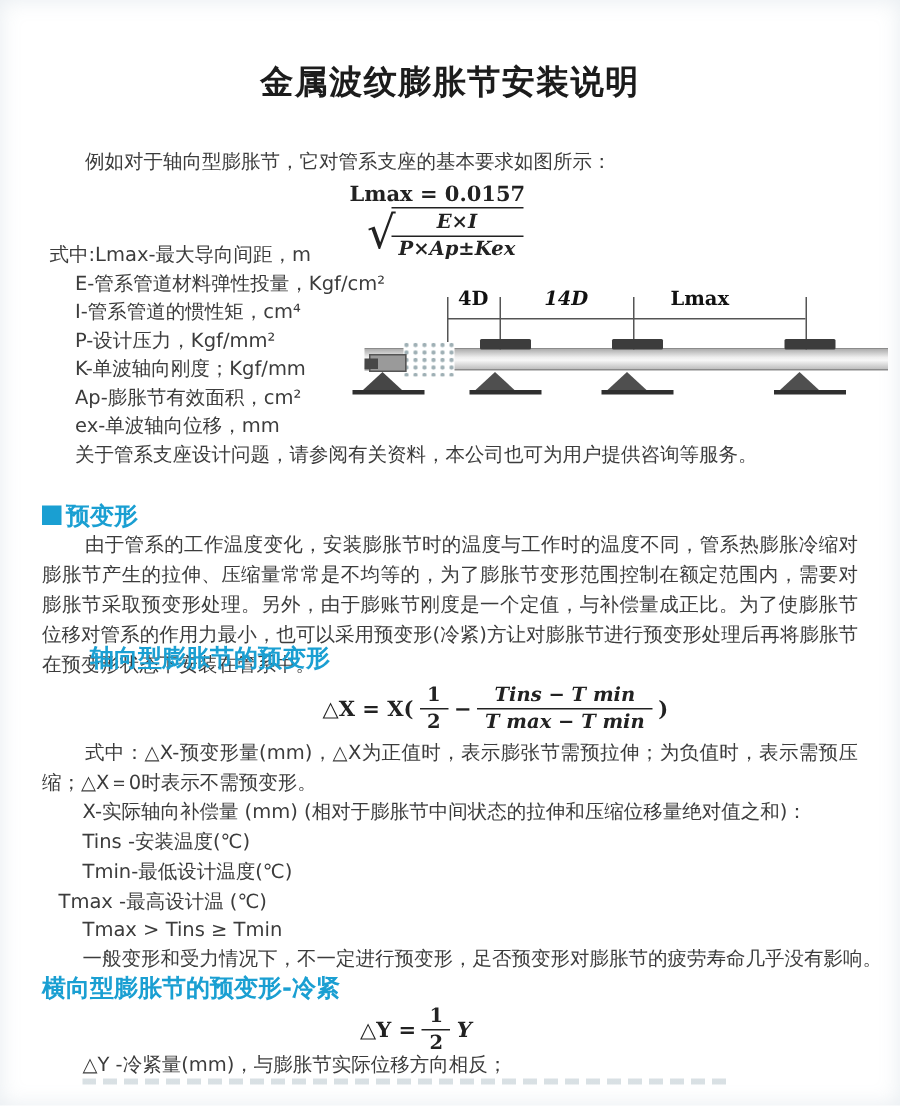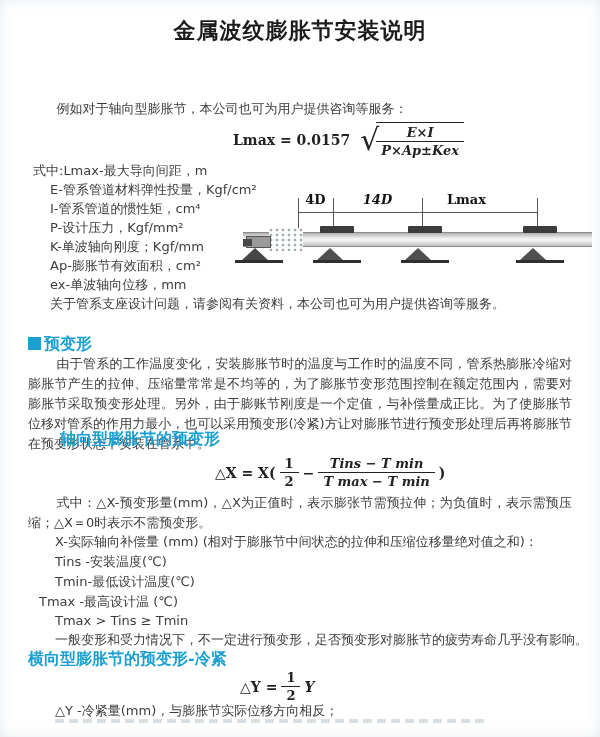--- a/index.html
+++ b/index.html
@@ -1,21 +1,21 @@
 <!DOCTYPE html>
 <html><head>
 <meta charset="utf-8">
 <style>
   * { margin:0; padding:0; box-sizing:border-box; }
   html,body { width:600px; height:737px; background:#ffffff; }
   body { font-family:"DejaVu Sans","Liberation Sans",sans-serif; color:#3c3c3c; }
   .page { position:relative; width:600px; height:737px; overflow:hidden; background:#fff;
           box-shadow:inset 0 0 14px rgba(120,150,170,.18); }
   .blk { position:absolute; }
-  .title { width:600px; text-align:center; font-size:22px; font-weight:bold; color:#1c1c1c; letter-spacing:1px; }
+  .title { width:600px; text-align:center; font-size:22px; font-weight:bold; color:#1c1c1c; letter-spacing:1px;margin-top:24px; }
   .para { width:544px; font-size:13px; line-height:20px; text-align:justify; color:#3c3c3c; }
   .indent { text-indent:2.2em; }
   .blue-sq { display:inline-block; width:13px; height:13px; background:#1a9fd2; margin-right:3px; vertical-align:-1px; }
   .sec-title { color:#1a9fd2; font-weight:bold; font-size:16px; }
   .cyan-head { color:#1a9fd2; font-weight:bold; font-size:16px; }
   .def-line { font-size:13px; line-height:19px; white-space:nowrap; }
   .pad { padding-left:17px; }
   
   .formula { display:flex; align-items:center; font-family:"DejaVu Serif","Liberation Serif",serif;
              font-size:14px; font-weight:bold; color:#222; }
@@ -48,23 +48,23 @@
             background:repeating-linear-gradient(90deg,#9fb2bb 0 9px,transparent 9px 14px); }
 </style>
 </head>
 <body>
 
 <div class="page">
 
   <h1 class="blk title" style="top:16px; left:0;">金属波纹膨胀节安装说明</h1>
 
 
-  <p class="blk para indent" style="top:99px; left:28px;">例如对于轴向型膨胀节，本公司也可为用户提供咨询等服务：</p>
+  <p class="blk para indent" style="top:99px; left:28px;">例如对于轴向型膨胀节，它对管系支座的基本要求如图所示：</p>
 
-  <div class="blk formula" style="top:122px; left:233px;">
+  <div class="blk formula" style="top:122px; left:233px;flex-direction:column;">
     <span>Lmax = 0.0157</span>
     <span class="sqrt">
       <span class="radical">√</span>
       <span class="under">
         <span class="frac ital" style="margin:0;">
           <span class="fnum">E×I</span>
           <span class="fden">P×Ap±Kex</span>
         </span>
       </span>
     </span>

